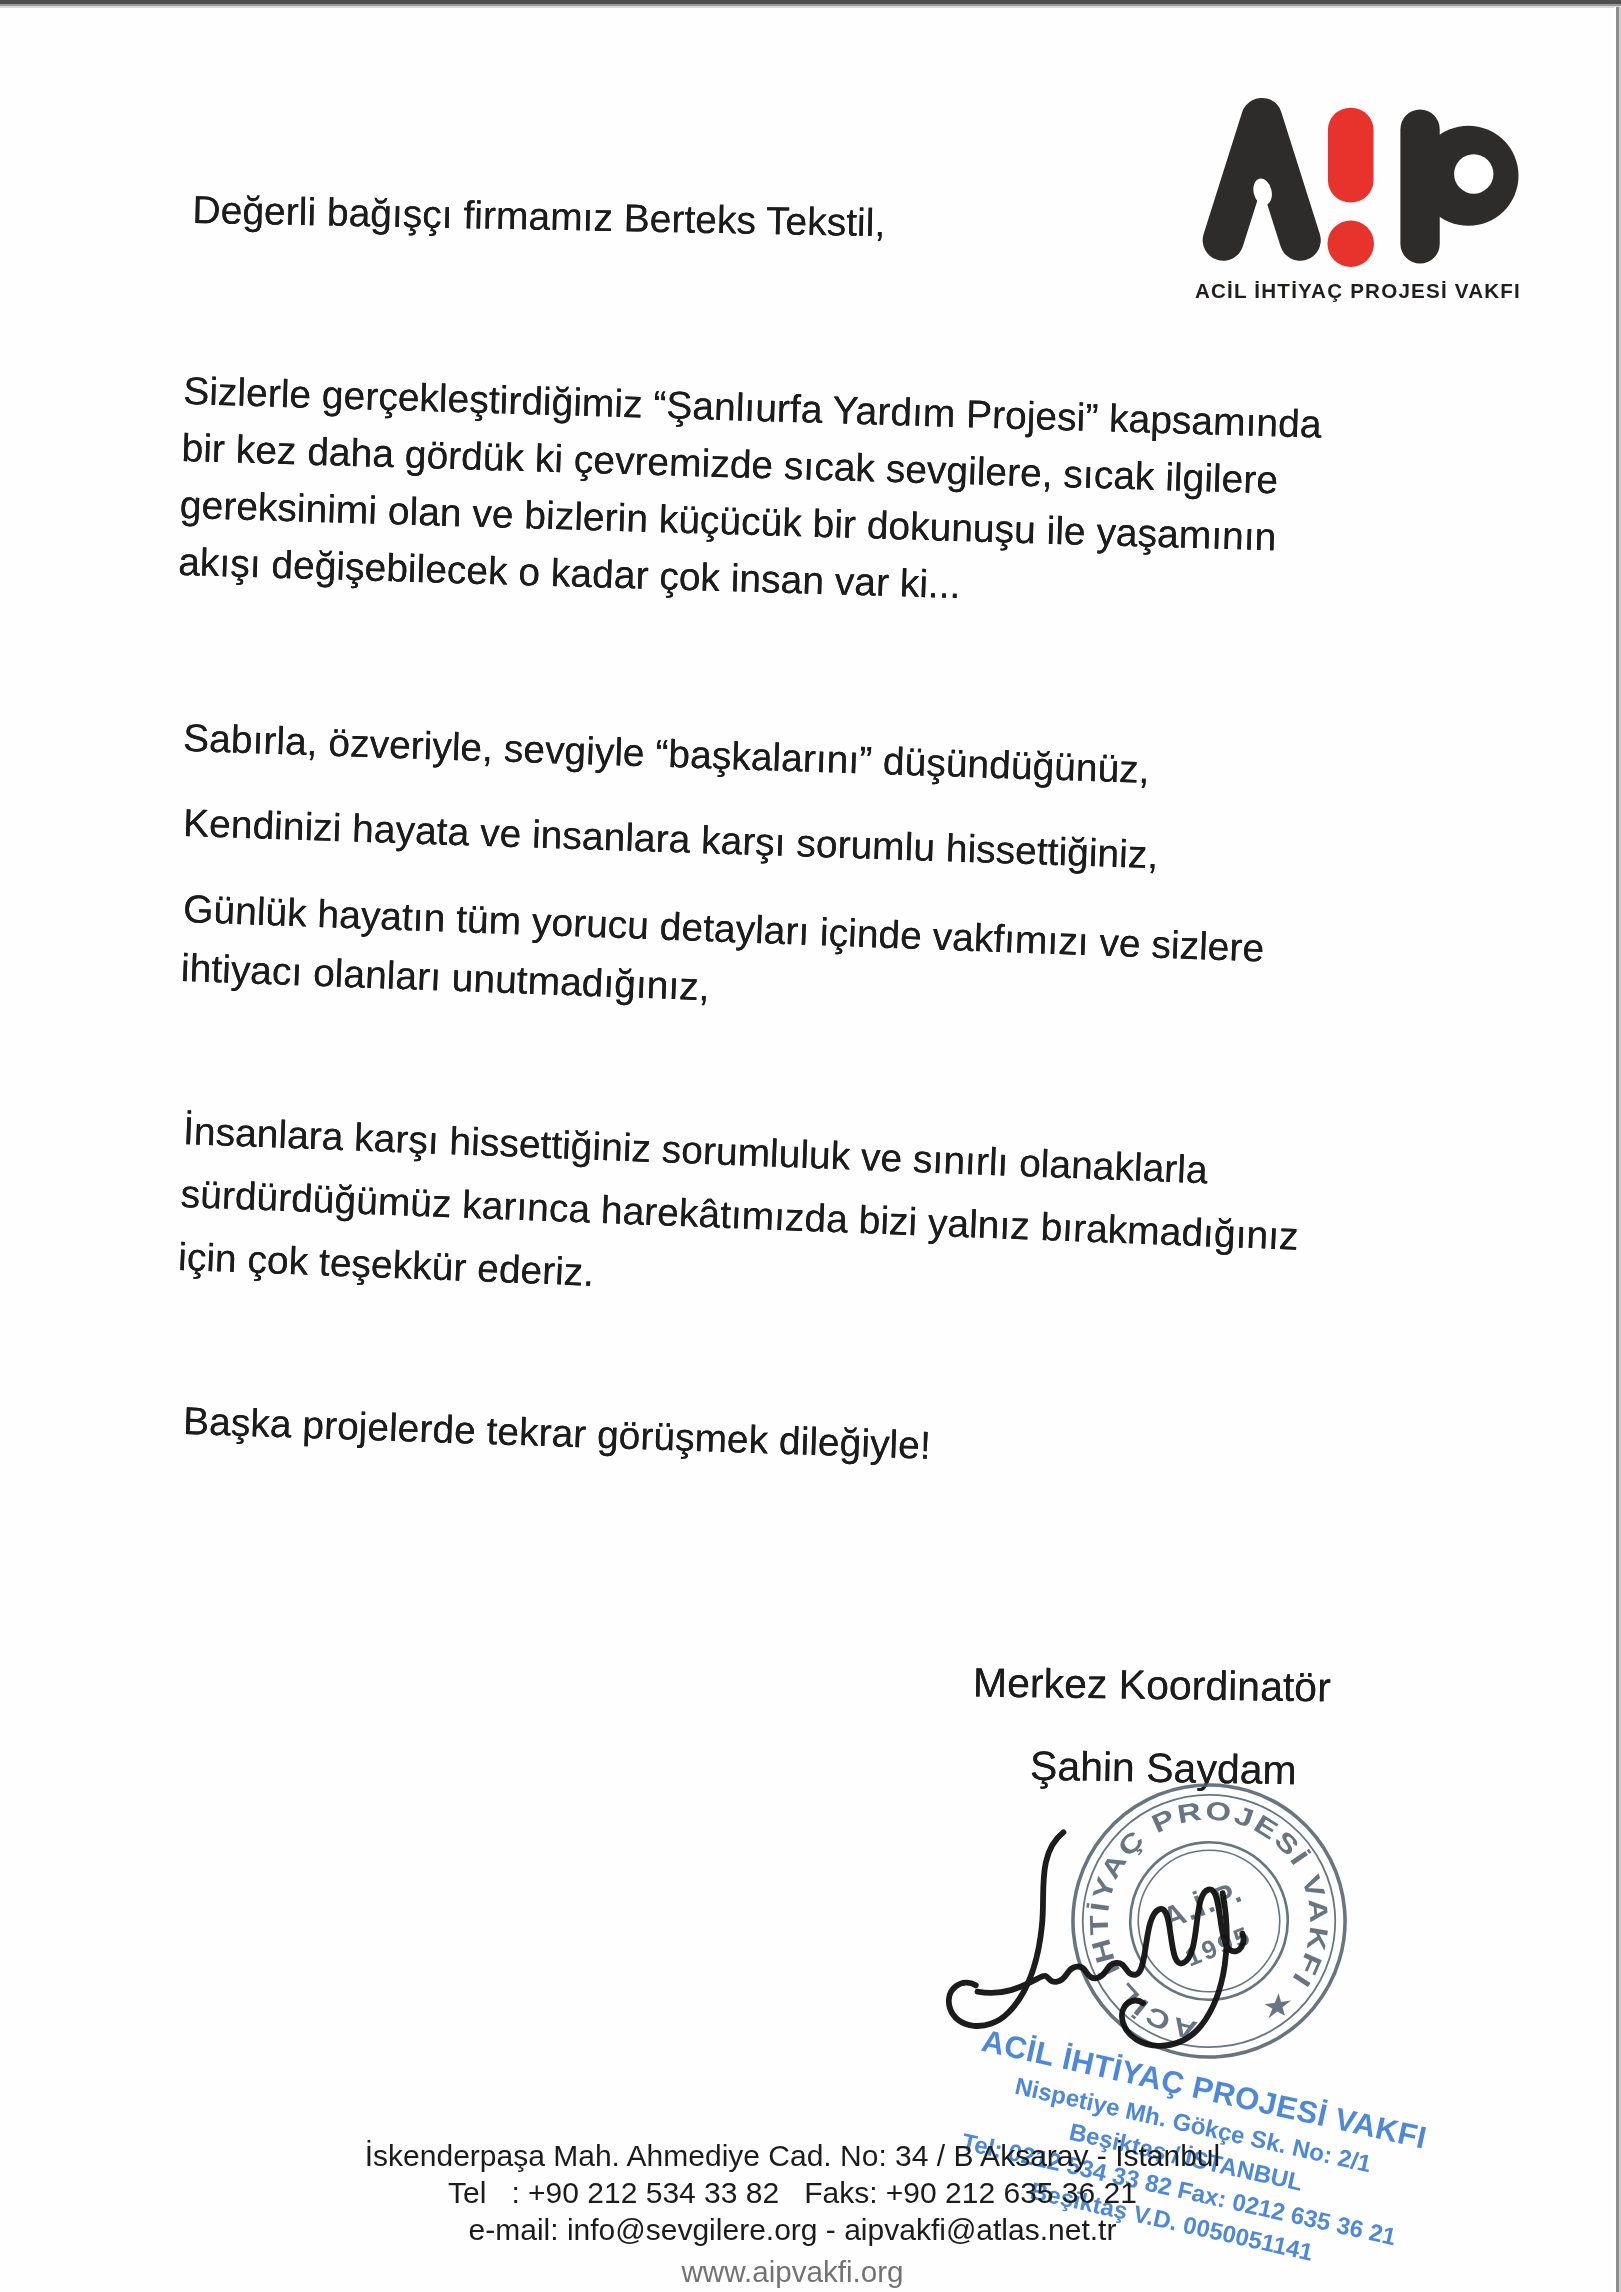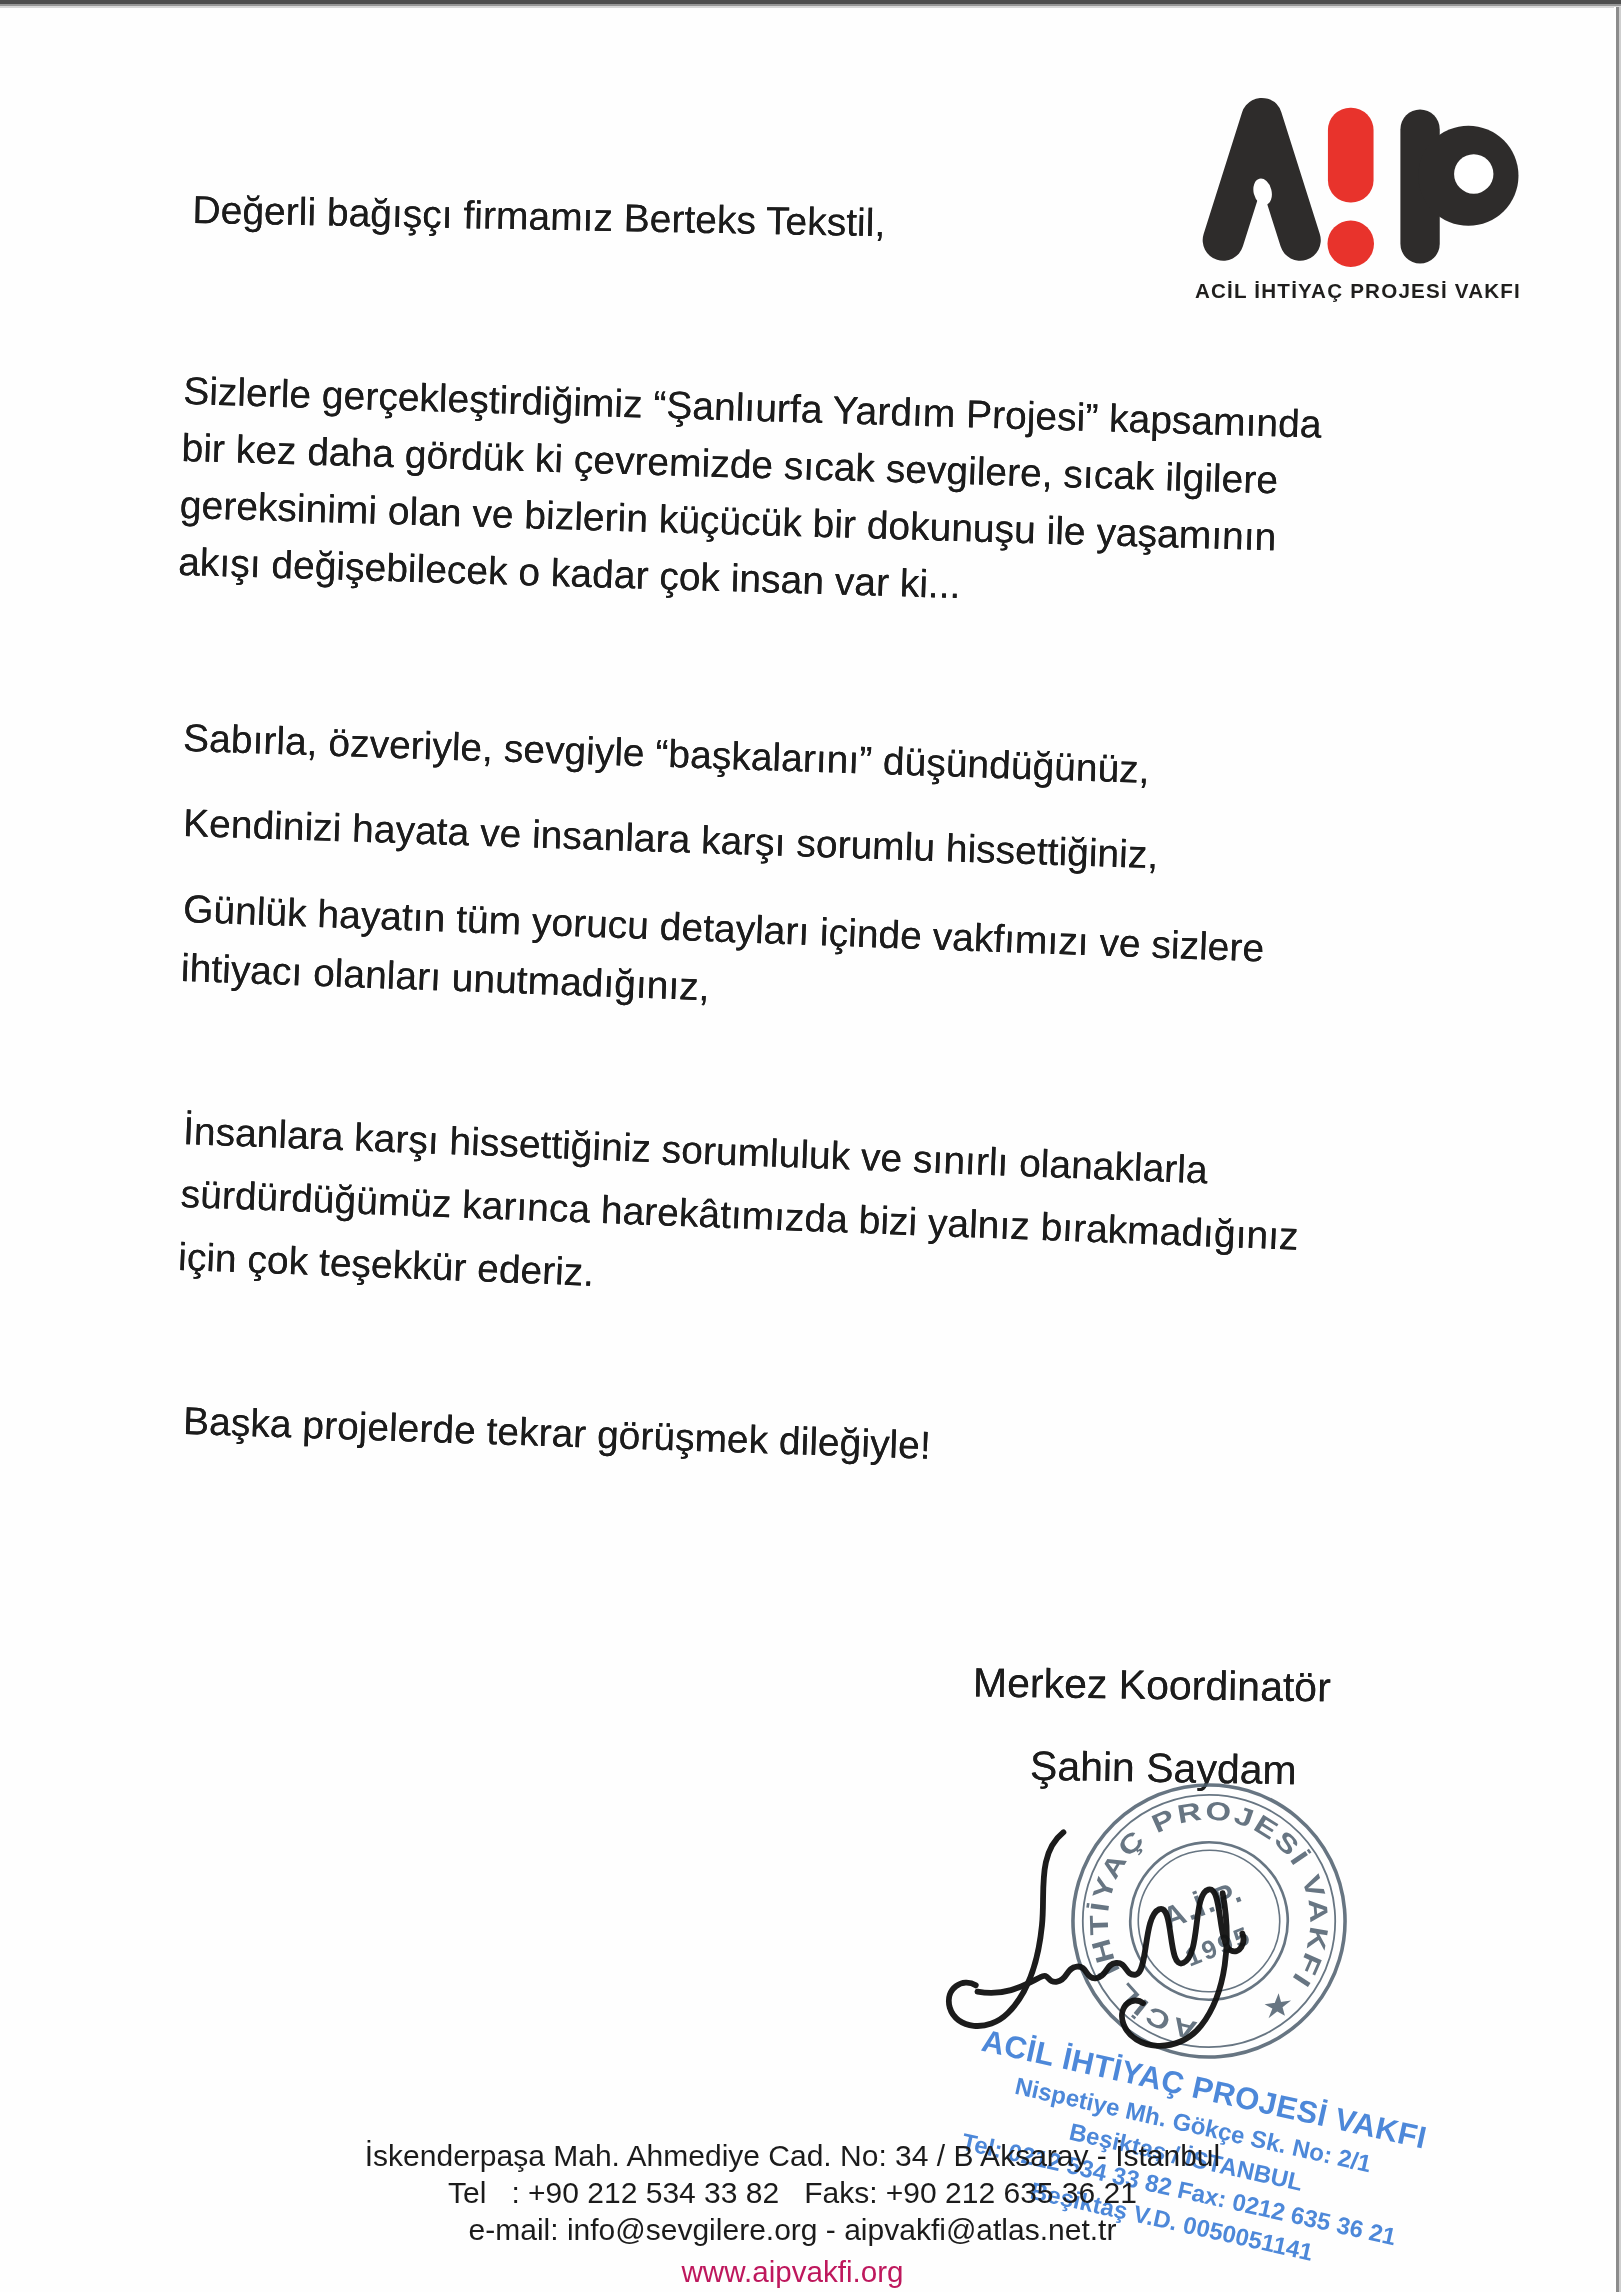--- a/index.html
+++ b/index.html
@@ -42,21 +42,21 @@
   .signature{position:absolute;left:931px;top:1807px;}
 
   .blue-stamp{position:absolute;left:987px;top:2020px;width:448px;
     transform:rotate(12.5deg);transform-origin:0 0;text-align:center;
     font-weight:bold;color:#3e7ed6;opacity:.92;}
   .blue-stamp .bs-title{font-size:31px;line-height:41px;letter-spacing:0.4px;white-space:pre;}
   .blue-stamp .line{font-size:24px;line-height:33px;white-space:pre;}
 
   .footer{position:absolute;left:161px;top:2137px;width:1263px;text-align:center;color:#1b1b1b;}
   .footer .line{font-size:30px;line-height:37px;white-space:pre;text-align:center;}
-  .footer .site{font-size:29.6px;margin-top:4.5px;color:#be185d;font-weight:normal;}
+  .footer .site{font-size:29.6px;margin-top:4.5px;color:#737373;font-weight:normal;}
 </style>
 </head>
 <body>
 
 <div class="page">
   <div class="scan-top"></div>
   <div class="scan-right"></div>
 
   <div class="greeting">Değerli bağışçı firmamız Berteks Tekstil,</div>
 

